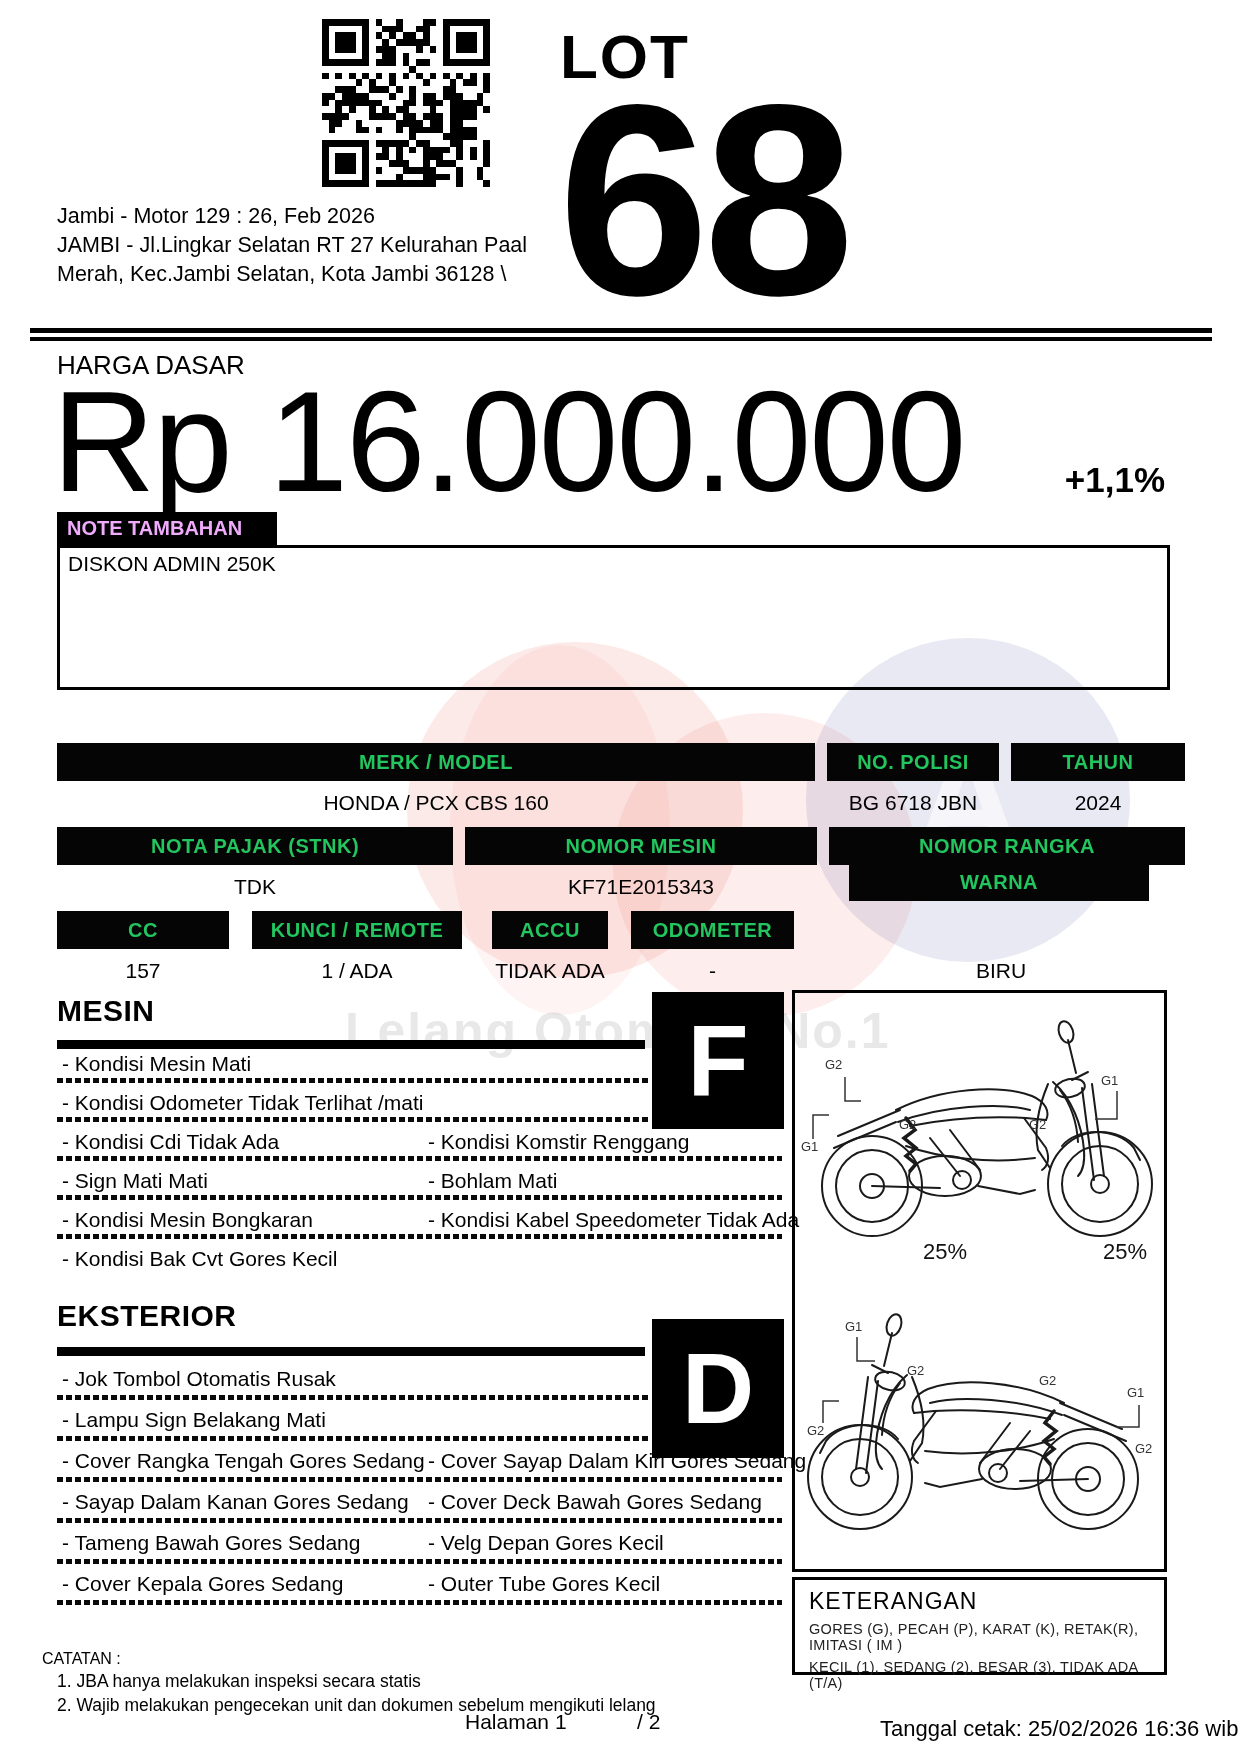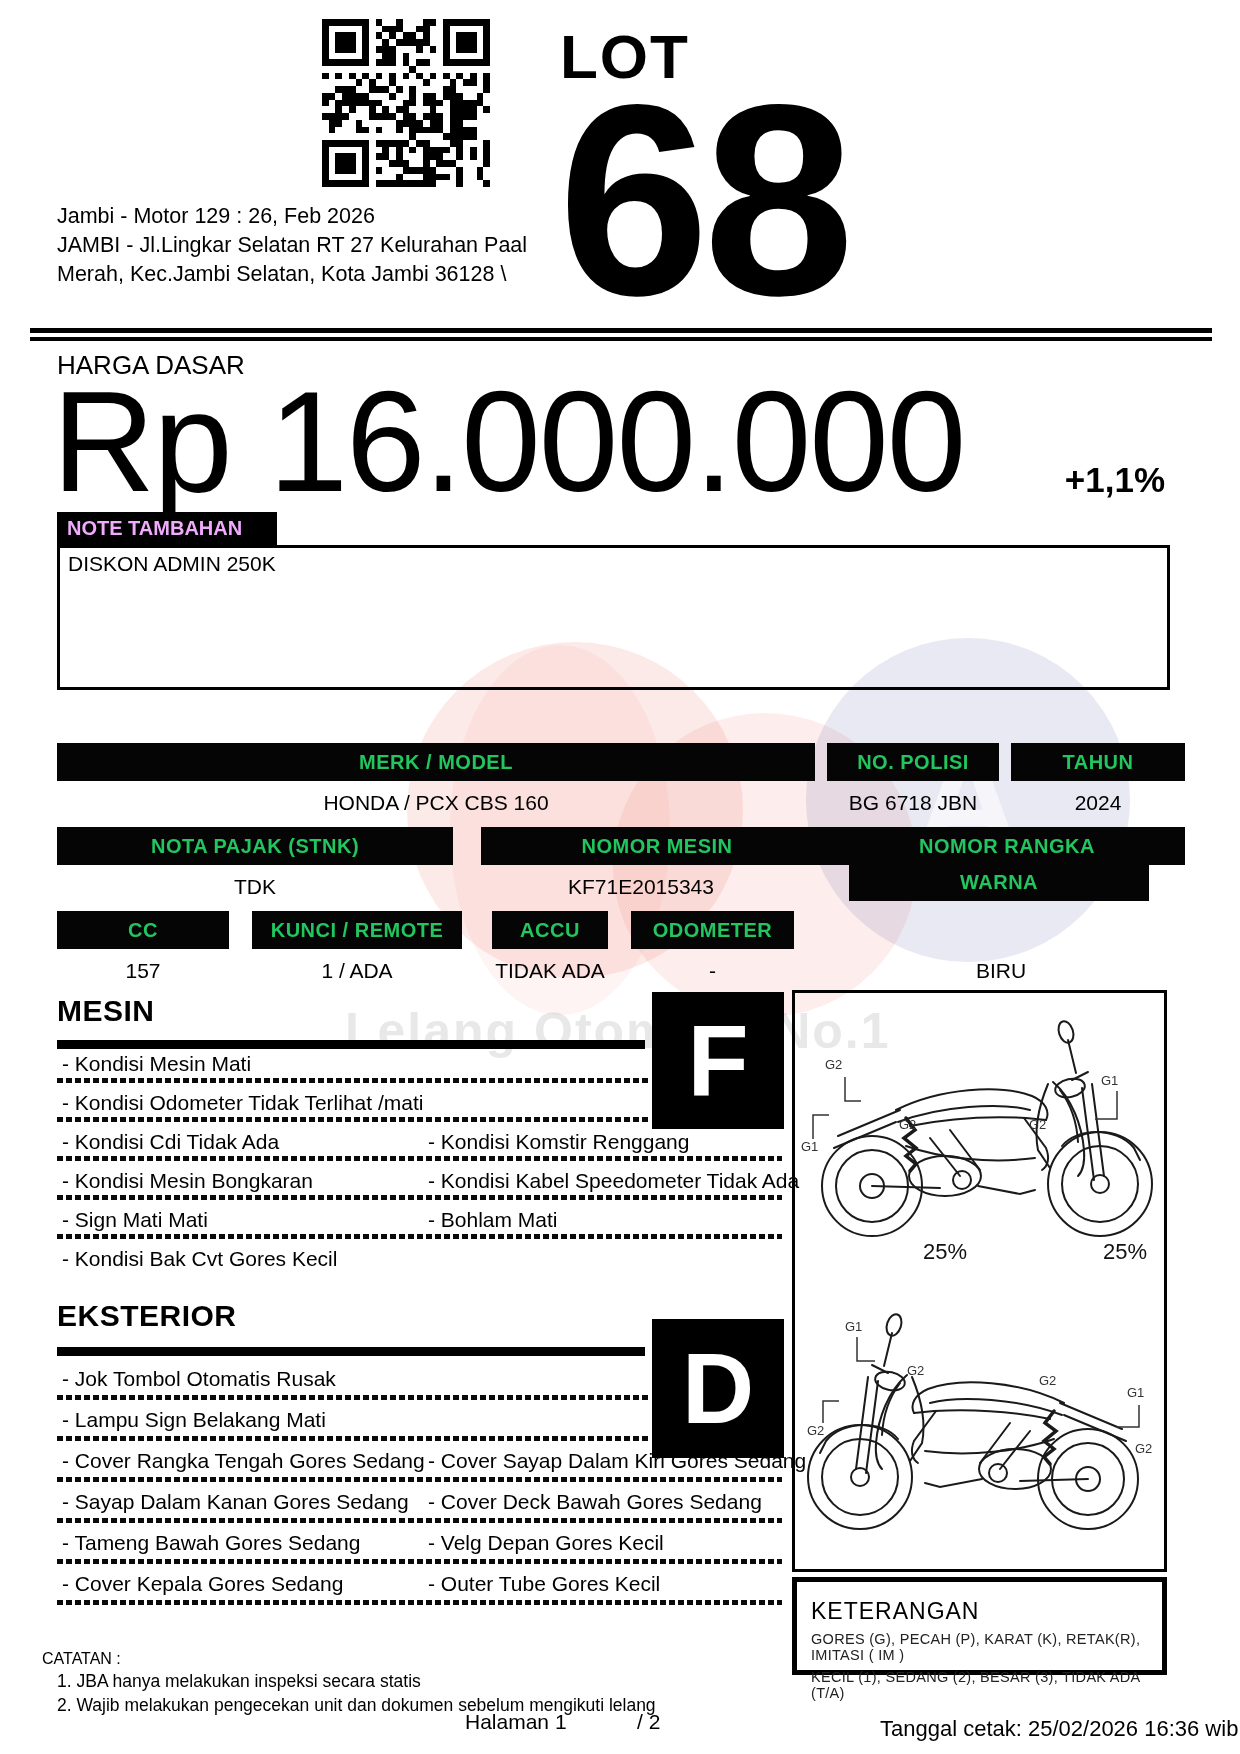--- a/index.html
+++ b/index.html
@@ -36,21 +36,21 @@
   .ds.short{width:591px;}
   .ds.long{width:725px;}
   .mesin-items .itemrow{height:39px;}
   .eks-items .itemrow{height:41px;}
   .grade{background:#000;color:#fff;display:flex;align-items:center;justify-content:center;
          font-size:100px;font-weight:bold;}
   .grade-f{left:652px;top:992px;width:132px;height:137px;}
   .grade-d{left:652px;top:1319px;width:132px;height:139px;}
   
   .diagram-box{left:792px;top:990px;width:375px;height:582px;border:3px solid #000;box-sizing:border-box;}
-  .ket-box{left:792px;top:1577px;width:375px;height:98px;border:5px solid #000000;box-sizing:border-box;padding:16px 14px;}
+  .ket-box{left:792px;top:1577px;width:375px;height:98px;border:3px solid #000000;box-sizing:border-box;padding:8px 14px;}
   .ket-title{font-size:23px;font-weight:500;letter-spacing:1px;}
   .ket-line{font-size:14.5px;color:#222;margin-top:6px;letter-spacing:0.3px;}
   
   .catatan-label{left:42px;top:1650px;font-size:16px;}
   .catatan-1{left:57px;top:1671px;font-size:17.5px;}
   .catatan-2{left:57px;top:1695px;font-size:17.5px;}
   .page-label{left:465px;top:1710px;font-size:21px;}
   .page-total{left:637px;top:1710px;font-size:21px;}
   .printed{left:880px;top:1716px;font-size:22px;}
   
@@ -414,21 +414,21 @@
 
   <div class="abs z1" style="left:57px;top:0;width:1128px;height:0;">
     <div class="hdr" style="left:0;top:743px;width:758px;">MERK / MODEL</div>
     <div class="hdr" style="left:770px;top:743px;width:172px;">NO. POLISI</div>
     <div class="hdr" style="left:954px;top:743px;width:174px;">TAHUN</div>
     <div class="val" style="left:0;top:788px;width:758px;">HONDA / PCX CBS 160</div>
     <div class="val" style="left:770px;top:788px;width:172px;">BG 6718 JBN</div>
     <div class="val" style="left:954px;top:788px;width:174px;">2024</div>
 
     <div class="hdr" style="left:0;top:827px;width:396px;">NOTA PAJAK (STNK)</div>
-    <div class="hdr" style="left:424px;top:827px;width:352px;">NOMOR MESIN</div>
+    <div class="hdr" style="left:408px;top:827px;width:352px;">NOMOR MESIN</div>
     <div class="hdr" style="left:772px;top:827px;width:356px;">NOMOR RANGKA</div>
     <div class="val" style="left:0;top:872px;width:396px;">TDK</div>
     <div class="val" style="left:408px;top:872px;width:352px;">KF71E2015343</div>
     <div class="val" style="left:772px;top:872px;width:356px;">MH1KF7125RK015234</div>
 
     <div class="hdr" style="left:0;top:911px;width:172px;">CC</div>
     <div class="hdr" style="left:195px;top:911px;width:210px;">KUNCI / REMOTE</div>
     <div class="hdr" style="left:435px;top:911px;width:116px;">ACCU</div>
     <div class="hdr" style="left:574px;top:911px;width:163px;">ODOMETER</div>
     <div class="hdr" style="left:760px;top:863px;width:300px;margin-left:32px;">WARNA</div>
@@ -449,27 +449,27 @@
     <div class="itemrow">
       <span class="l">- Kondisi Odometer Tidak Terlihat /mati</span>
         <i class="ds short"></i>
       </div>
     <div class="itemrow">
       <span class="l">- Kondisi Cdi Tidak Ada</span>
       <span class="r">- Kondisi Komstir Renggang</span>
         <i class="ds long"></i>
       </div>
     <div class="itemrow">
+      <span class="l">- Sign Mati Mati</span>
+      <span class="r">- Bohlam Mati</span>
+        <i class="ds long"></i>
+      </div>
+    <div class="itemrow">
       <span class="l">- Kondisi Mesin Bongkaran</span>
       <span class="r">- Kondisi Kabel Speedometer Tidak Ada</span>
-        <i class="ds long"></i>
-      </div>
-    <div class="itemrow">
-      <span class="l">- Sign Mati Mati</span>
-      <span class="r">- Bohlam Mati</span>
         <i class="ds long"></i>
       </div>
     <div class="itemrow">
       <span class="l">- Kondisi Bak Cvt Gores Kecil</span>
       </div>
   </div>
   <div class="abs grade grade-f z1">F</div>
 
   <div class="abs sec-title z1" style="left:57px;top:1299px;">EKSTERIOR</div>
   <div class="abs sec-rule z1" style="left:57px;top:1347px;width:588px;"></div>

